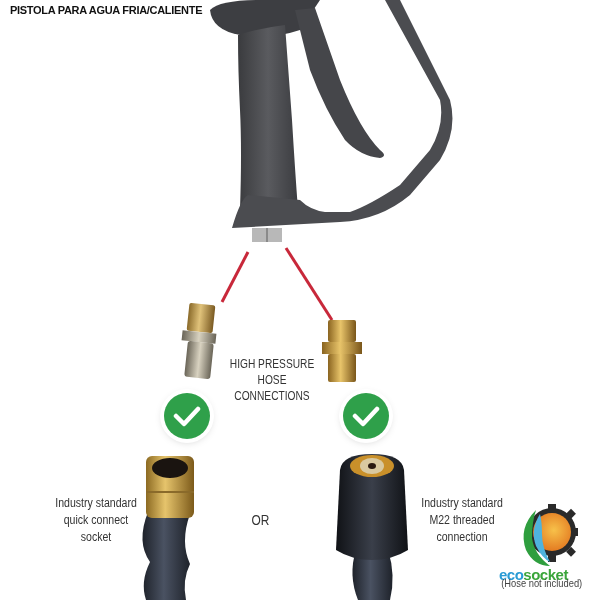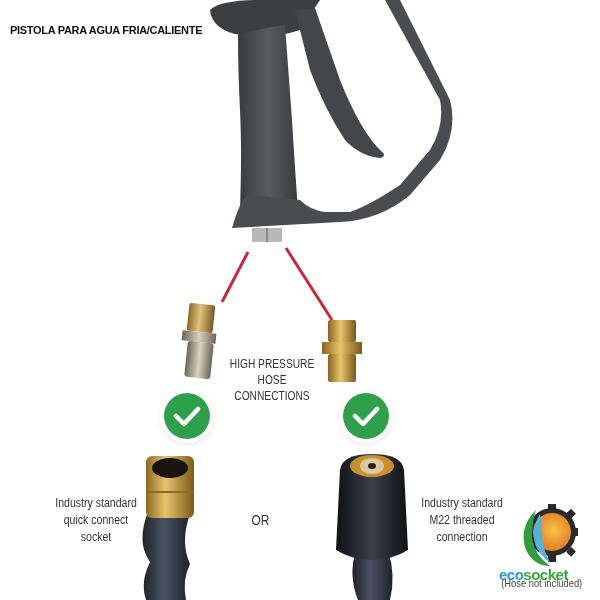--- a/index.html
+++ b/index.html
@@ -1,18 +1,18 @@
 <!DOCTYPE html>
 <html><head>
 <meta charset="utf-8">
 <style>
   html, body { margin:0; padding:0; background:#ffffff; }
   body { width:600px; height:600px; position:relative; overflow:hidden; font-family:"Liberation Sans", sans-serif; }
   .abs { position:absolute; }
-  .title { left:10px; top:24px; font-size:11px; font-weight:bold; color:#111; letter-spacing:-0.3px; }
+  .title { left:10px; top:4px; font-size:11px; font-weight:bold; color:#111; letter-spacing:-0.3px; }
   .center-label { left:222px; top:356px; width:100px; text-align:center; font-size:12px; line-height:16px; color:#333; font-family:"Liberation Sans", sans-serif; transform:scaleX(0.85); }
   .caption { font-size:12px; line-height:17px; color:#333; text-align:center; transform:scaleX(0.88); }
   .or { left:250px; top:512px; font-size:14px; color:#333; transform:scaleX(0.85); }
   .check { width:46px; height:46px; border-radius:50%; background:#2fa04a; box-shadow:0 0 0 4px #fff, 0 2px 8px rgba(0,0,0,0.25); display:flex; align-items:center; justify-content:center; }
   .logo-text { font-size:15px; font-weight:bold; letter-spacing:-0.5px; }
   .logo-text .eco { color:#2a9bd5; }
   .logo-text .maq { color:#3aa53a; }
   .hose-note { font-size:11px; color:#444; transform:scaleX(0.85); }
 </style>
 </head>

